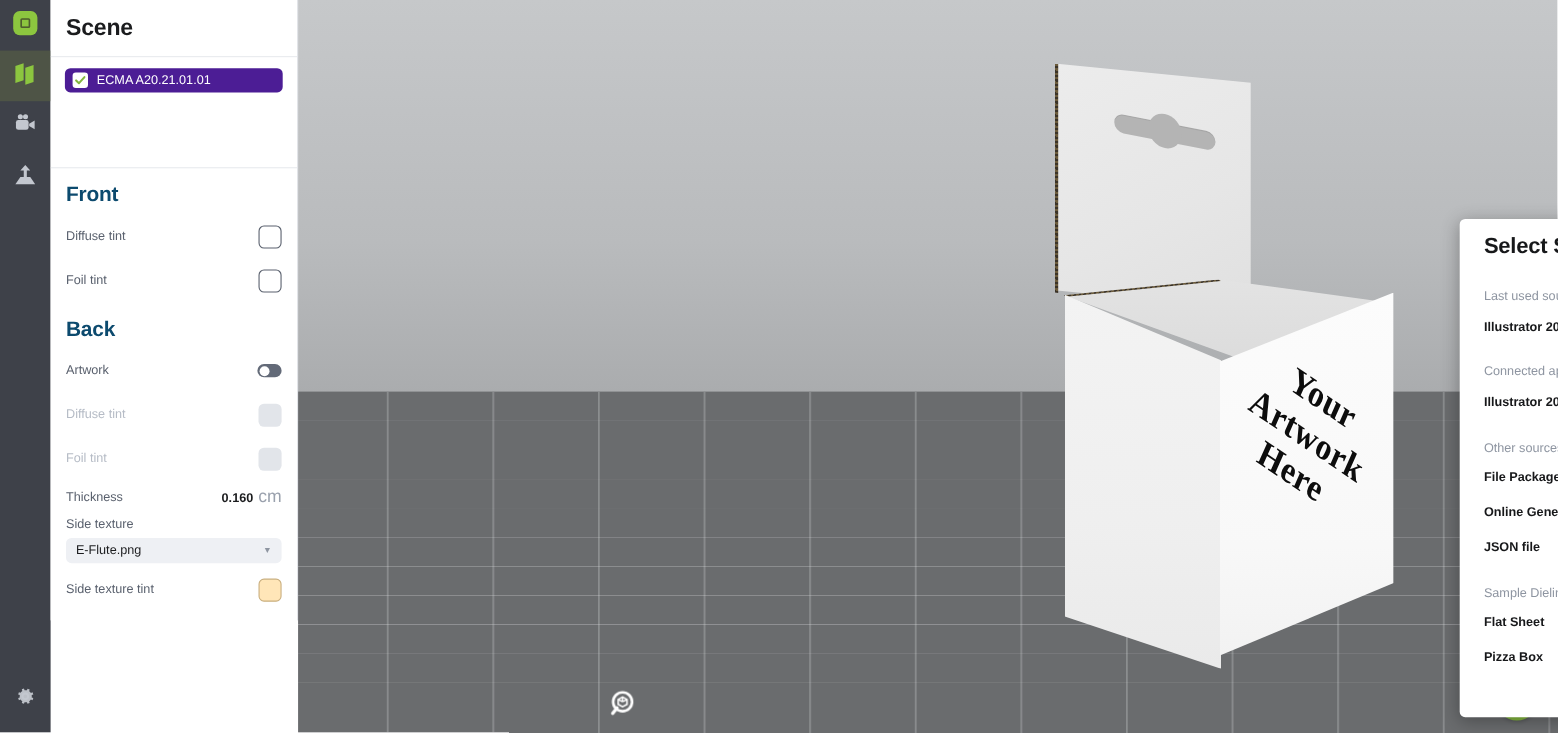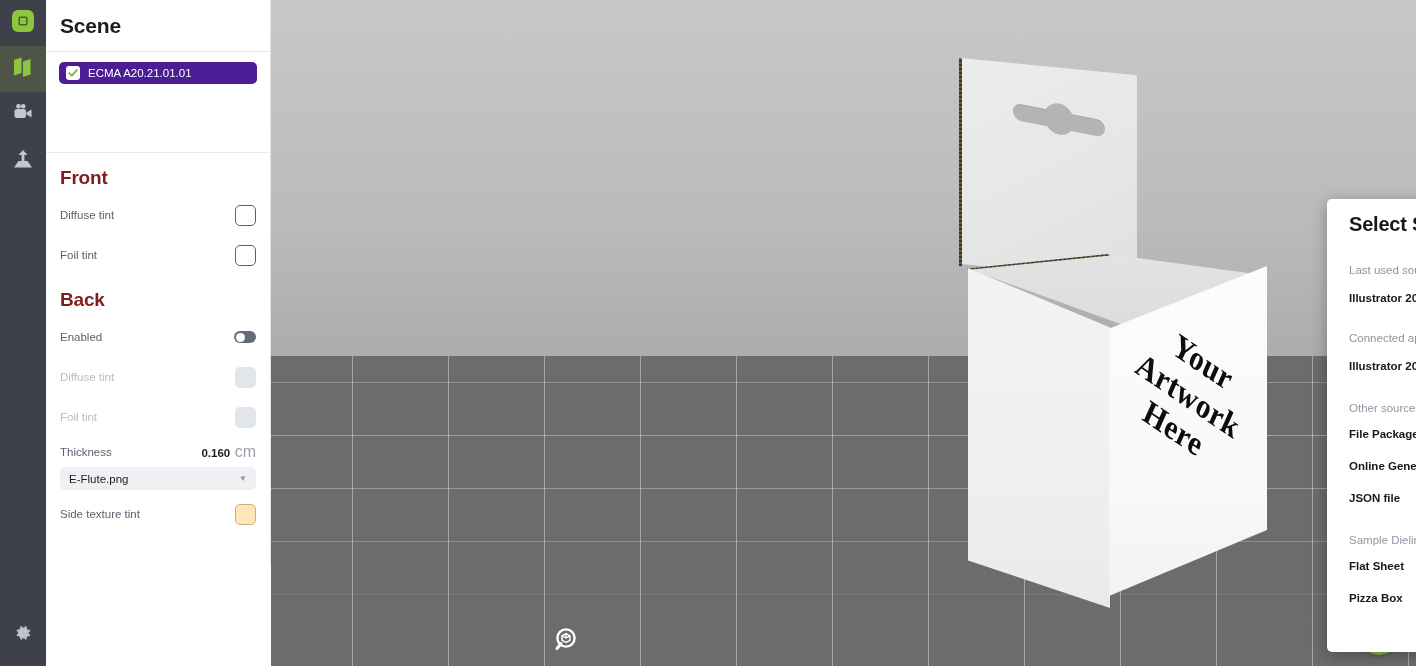--- a/index.html
+++ b/index.html
@@ -51,21 +51,21 @@
   }
   .scene-check {
     width: 14px; height: 14px; border-radius: 3px;
     background: #ffffff;
     display: flex; align-items: center; justify-content: center;
     flex: 0 0 14px;
   }
   .scene-label { font-size: 11.5px; color: #ffffff; white-space: nowrap; }
 
   .sect-head {
-    font-size: 19px; font-weight: bold; color: #7f1d1d;
+    font-size: 19px; font-weight: bold; color: #0c4a6e;
     padding: 14px 14px 6px 14px; letter-spacing: -.2px;
     display: flex; align-items: center; justify-content: space-between;
   }
   .prop-row {
     display: flex; align-items: center; justify-content: space-between;
     padding: 0 14px; height: 40px;
   }
   .prop-label { font-size: 11.5px; color: #5a616e; }
   .prop-label.dim { color: #b6bcc6; }
   .prop-value { font-size: 11.5px; color: #1b1c1e; font-weight: bold; padding-left: 20px; }
@@ -293,39 +293,40 @@
       <span class="prop-label">Diffuse tint</span>
       <span class="swatch"></span>
     </div>
     <div class="prop-row">
       <span class="prop-label">Foil tint</span>
       <span class="swatch"></span>
     </div>
 
     <div class="sect-head">Back</div>
     <div class="prop-row">
-      <span class="prop-label">Enabled</span>
+      <span class="prop-label">Artwork</span>
       <span class="toggle"></span>
     </div>
     <div class="prop-row">
       <span class="prop-label dim">Diffuse tint</span>
       <span class="swatch disabled"></span>
     </div>
     <div class="prop-row">
       <span class="prop-label dim">Foil tint</span>
       <span class="swatch disabled"></span>
     </div>
 
     <div class="prop-row" style="height:30px;">
       <span class="prop-label">Thickness</span>
       <span>
         <span class="prop-value">0.160</span>
         <span class="prop-unit">cm</span>
       </span>
     </div>
+    <div class="field-label" style="padding-top:4px;">Side texture</div>
     <div class="select">
       <span>E-Flute.png</span>
       <span class="chev">▼</span>
     </div>
     <div class="prop-row" style="height:48px;">
       <span class="prop-label">Side texture tint</span>
       <span class="swatch tan"></span>
     </div>
 
   </div>

